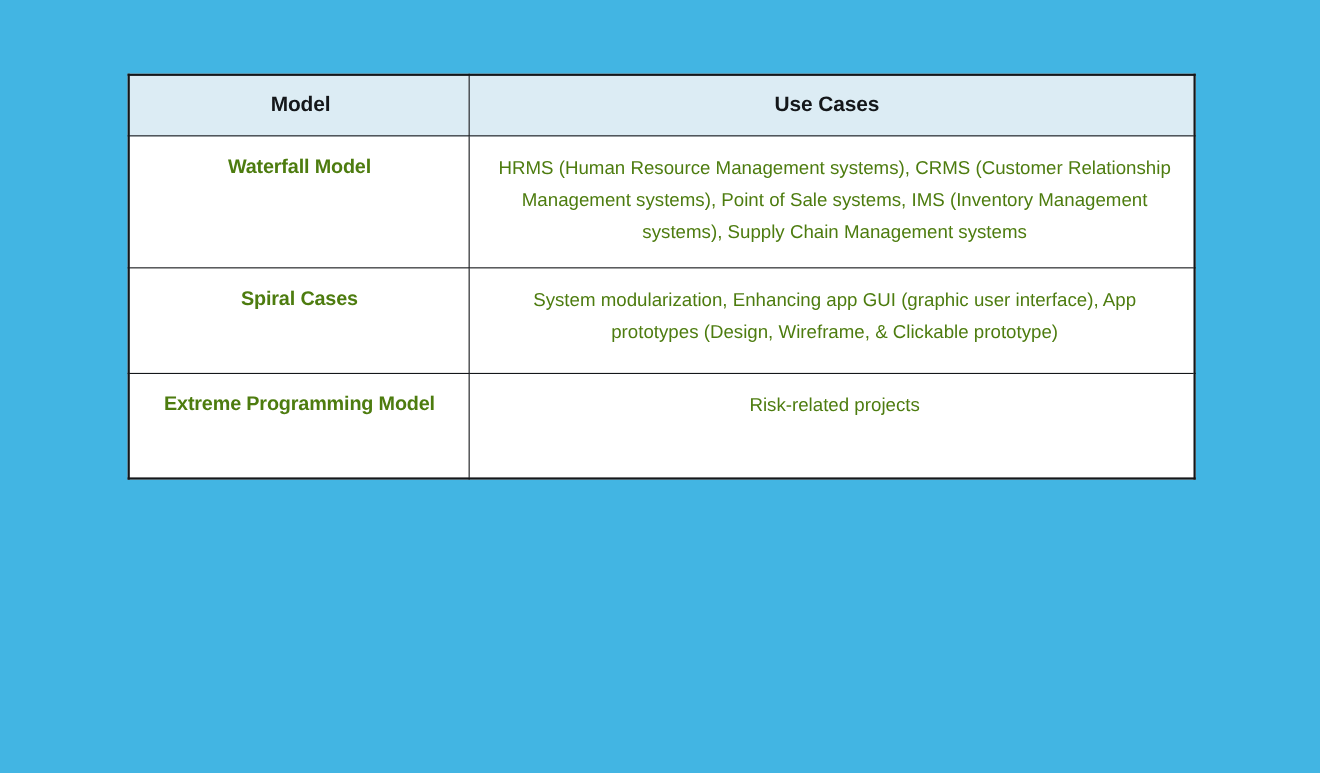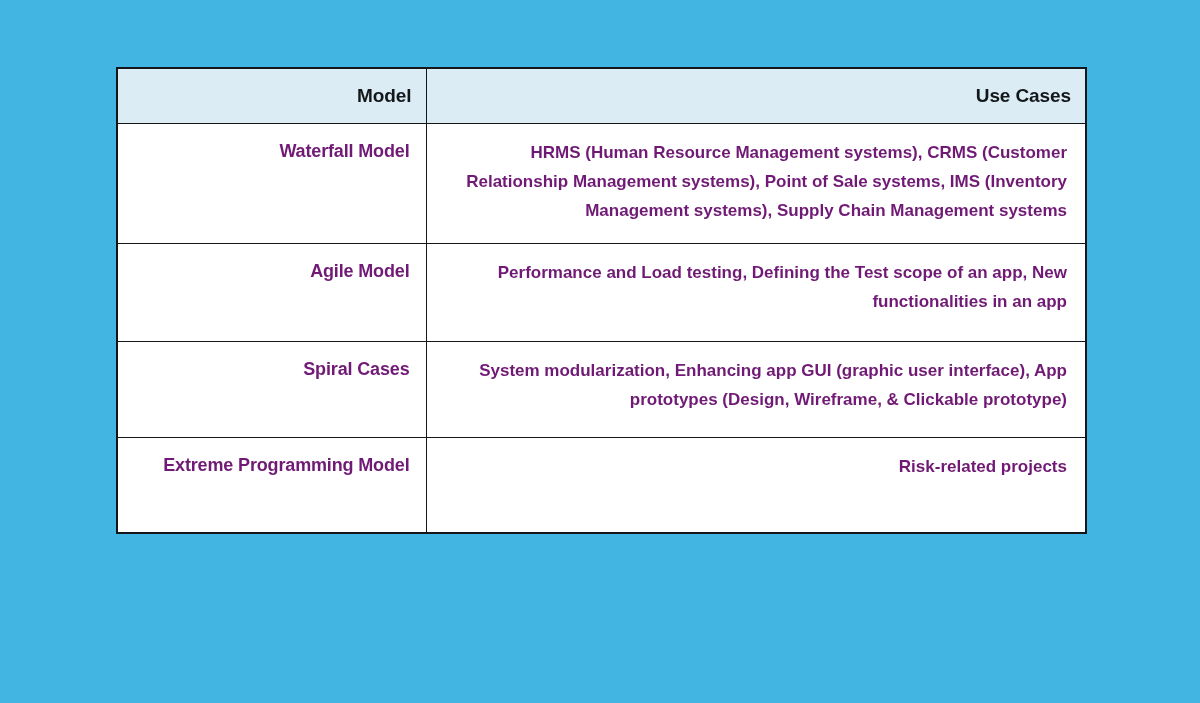--- a/index.html
+++ b/index.html
@@ -31,51 +31,51 @@
     table-layout: fixed;
     border: 2px solid #14171a;
   }
   table.models col.c-model { width: 309px; }
   table.models col.c-use   { width: 660px; }
 
   table.models th,
   table.models td {
     border: 1.6px solid #14171a;
     vertical-align: top;
-    text-align: right;
+    text-align: center;
   }
   thead th {
     background: #dcecf4;
     color: #14171a;
     font-size: 19px;
     font-weight: bold;
     letter-spacing: -0.1px;
     padding: 16px 14px 16px 17px;
     height: 19px;
   }
   thead th.head-use {
     padding-left: 6px;
   }
   tbody td {
-    color: #701a75;
+    color: #4d7c0f;
     font-size: 17px;
     line-height: 29px;
     padding: 14px 16px 18px 17px;
   }
   tbody td.model-cell {
     font-weight: bold;
     font-size: 18px;
     line-height: 29px;
     letter-spacing: -0.15px;
     padding-top: 13px;
   }
   tbody td.use-cell {
     padding-left: 24px;
     padding-right: 18px;
-    font-weight: bold;
+    font-weight: normal;
   }
   tbody tr.r1 td { height: 86px; }
   tbody tr.r2 td { height: 65px; }
   tbody tr.r3 td { height: 65px; }
   tbody tr.r4 td { height: 62px; }
   tbody tr.r5 td { height: 63px; }
   tbody tr.r6 td { height: 62px; }
 </style>
 </head>
 <body style="background: rgb(66, 181, 227);">
@@ -91,24 +91,20 @@
         <tr>
           <th class="head-model">Model</th>
           <th class="head-use">Use Cases</th>
         </tr>
       </thead>
       <tbody>
         <tr class="r1">
           <td class="model-cell">Waterfall Model</td>
           <td class="use-cell">HRMS (Human Resource Management systems), CRMS (Customer Relationship Management systems), Point of Sale systems, IMS (Inventory Management systems), Supply Chain Management systems</td>
         </tr>
-        <tr class="r2">
-          <td class="model-cell">Agile Model</td>
-          <td class="use-cell">Performance and Load testing, Defining the Test scope of an app, New functionalities in an app</td>
-        </tr>
         <tr class="r5">
           <td class="model-cell">Spiral Cases</td>
           <td class="use-cell">System modularization, Enhancing app GUI (graphic user interface), App prototypes (Design, Wireframe, &amp; Clickable prototype)</td>
         </tr>
         <tr class="r6">
           <td class="model-cell">Extreme Programming Model</td>
           <td class="use-cell">Risk-related projects</td>
         </tr>
       </tbody>
     </table>

